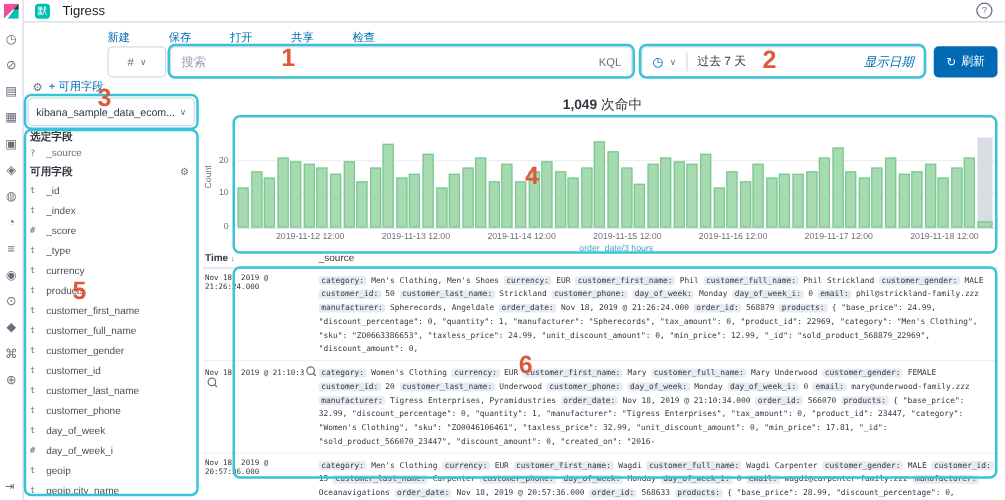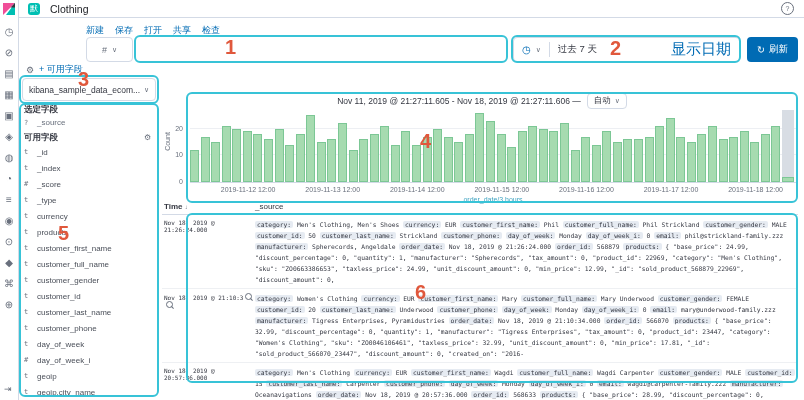--- a/index.html
+++ b/index.html
@@ -15,37 +15,37 @@
   #navcollapse{position:absolute;left:4px;bottom:6px;font-size:9px;color:#69707D;}
   
   #topbar{position:absolute;left:18px;top:0;width:786px;height:18px;background:#fff;
           border-bottom:1px solid #D3DAE6;display:flex;align-items:center;padding-left:10px;
           box-sizing:border-box;z-index:5;}
   #spacebadge{width:12px;height:12px;background:#00BFB3;border-radius:3px;color:#fff;
               font-size:8px;line-height:12px;text-align:center;margin-right:10px;}
   #breadcrumb{font-size:10.5px;color:#1A1C21;}
   #helpicon{margin-left:auto;margin-right:10px;width:11px;height:11px;border:1px solid #69707D;
             border-radius:50%;font-size:7px;line-height:11px;text-align:center;color:#69707D;}
-  #menubar{position:absolute;left:86px;top:24px;display:flex;gap:11px;font-size:9px;
+  #menubar{position:absolute;left:86px;top:24px;display:flex;gap:31px;font-size:9px;
            color:#006BB4;z-index:4;}
   .menuitem{cursor:pointer;}
   
   .box{background:#fff;border:1px solid #D3DAE6;border-radius:4px;box-sizing:border-box;
        display:flex;align-items:center;}
   #filterbtn{position:absolute;left:86px;top:37px;width:47px;height:25px;justify-content:center;
              gap:5px;font-size:9px;color:#69707D;}
   #searchbox{position:absolute;left:136px;top:37px;width:370px;height:25px;padding:0 8px;}
   #searchph{font-size:10px;color:#98A2B3;}
   #kql{margin-left:auto;font-size:9px;color:#69707D;cursor:pointer;}
   #timepicker{position:absolute;left:513px;top:37px;width:227px;height:25px;padding:0 8px;gap:5px;}
   #tp-clock{font-size:10px;color:#006BB4;}
   .chev{font-size:7px;color:#69707D;}
   #tp-div{width:1px;height:15px;background:#D3DAE6;margin:0 3px;}
   #tp-quick{font-size:9.5px;color:#343741;}
-  #tp-dates{margin-left:auto;font-size:15px;color:#006BB4;cursor:pointer;}
+  #tp-dates{margin-left:auto;font-size:10px;color:#006BB4;cursor:pointer;font-style:italic;}
   #refreshbtn{position:absolute;left:747px;top:37px;width:51px;height:25px;background:#006BB4;
               border-radius:4px;color:#fff;font-size:9.5px;display:flex;align-items:center;
               justify-content:center;gap:4px;cursor:pointer;}
   
   #filterrow{position:absolute;left:26px;top:63px;display:flex;align-items:center;gap:5px;}
   #filtergear{font-size:9px;color:#69707D;}
   #addfilter{font-size:9px;color:#006BB4;cursor:pointer;}
   #indexselect{position:absolute;left:22px;top:78px;width:134px;height:23px;padding:0 6px;
                font-size:8.5px;color:#343741;}
   #indexselect .chev{margin-left:auto;}
@@ -121,36 +121,40 @@
         <div class="navicon">⊙</div>
         <div class="navicon">◆</div>
         <div class="navicon">⌘</div>
         <div class="navicon">⊕</div>
       </div>
     <div id="navcollapse">⇥</div>
   </aside>
 
   <header id="topbar">
     <span id="spacebadge">默</span>
-    <span id="breadcrumb">Clothing</span>
+    <span id="breadcrumb">Tigress</span>
     <span id="helpicon">?</span>
   </header>
 
   <nav id="menubar">
       <span class="menuitem">新建</span>
       <span class="menuitem">保存</span>
       <span class="menuitem">打开</span>
       <span class="menuitem">共享</span>
       <span class="menuitem">检查</span>
     </nav>
 
   <div id="filterbtn" class="box">
     <span>#</span>
     <span class="chev">∨</span>
   </div>
+  <div id="searchbox" class="box">
+    <span id="searchph">搜索</span>
+    <span id="kql">KQL</span>
+  </div>
   <div id="timepicker" class="box">
     <span id="tp-clock">◷</span>
     <span class="chev">∨</span>
     <span id="tp-div"></span>
     <span id="tp-quick">过去 7 天</span>
     <span id="tp-dates">显示日期</span>
   </div>
   <div id="refreshbtn">
     <span>↻</span>
     <span>刷新</span>
@@ -232,26 +236,23 @@
       <div class="fielditem">
         <span class="ftype">t</span>
         <span class="fname">geoip</span>
       </div>
       <div class="fielditem">
         <span class="ftype">t</span>
         <span class="fname">geoip.city_name</span>
       </div>
     </div>
 
-  <div id="rangeline">
-    <span id="rangetext">Nov 11, 2019 @ 21:27:11.605 - Nov 18, 2019 @ 21:27:11.606 —</span>
-    <span id="intervalselect" class="box">
-      <span>自动</span>
-      <span class="chev">∨</span>
-    </span>
+  <div id="hitsline">
+    <span id="hitscount">1,049</span>
+    <span>次命中</span>
   </div>
   <div id="ylabel">Count</div>
   <div id="yaxis">
       <span class="ytick" style="bottom: -3px;">0</span>
       <span class="ytick" style="bottom: 23.6667px;">10</span>
       <span class="ytick" style="bottom: 50.3333px;">20</span>
     </div>
   <div id="plot">
       <div class="gridline" style="bottom: 26.6667px;"></div>
       <div class="gridline" style="bottom: 53.3333px;"></div>

